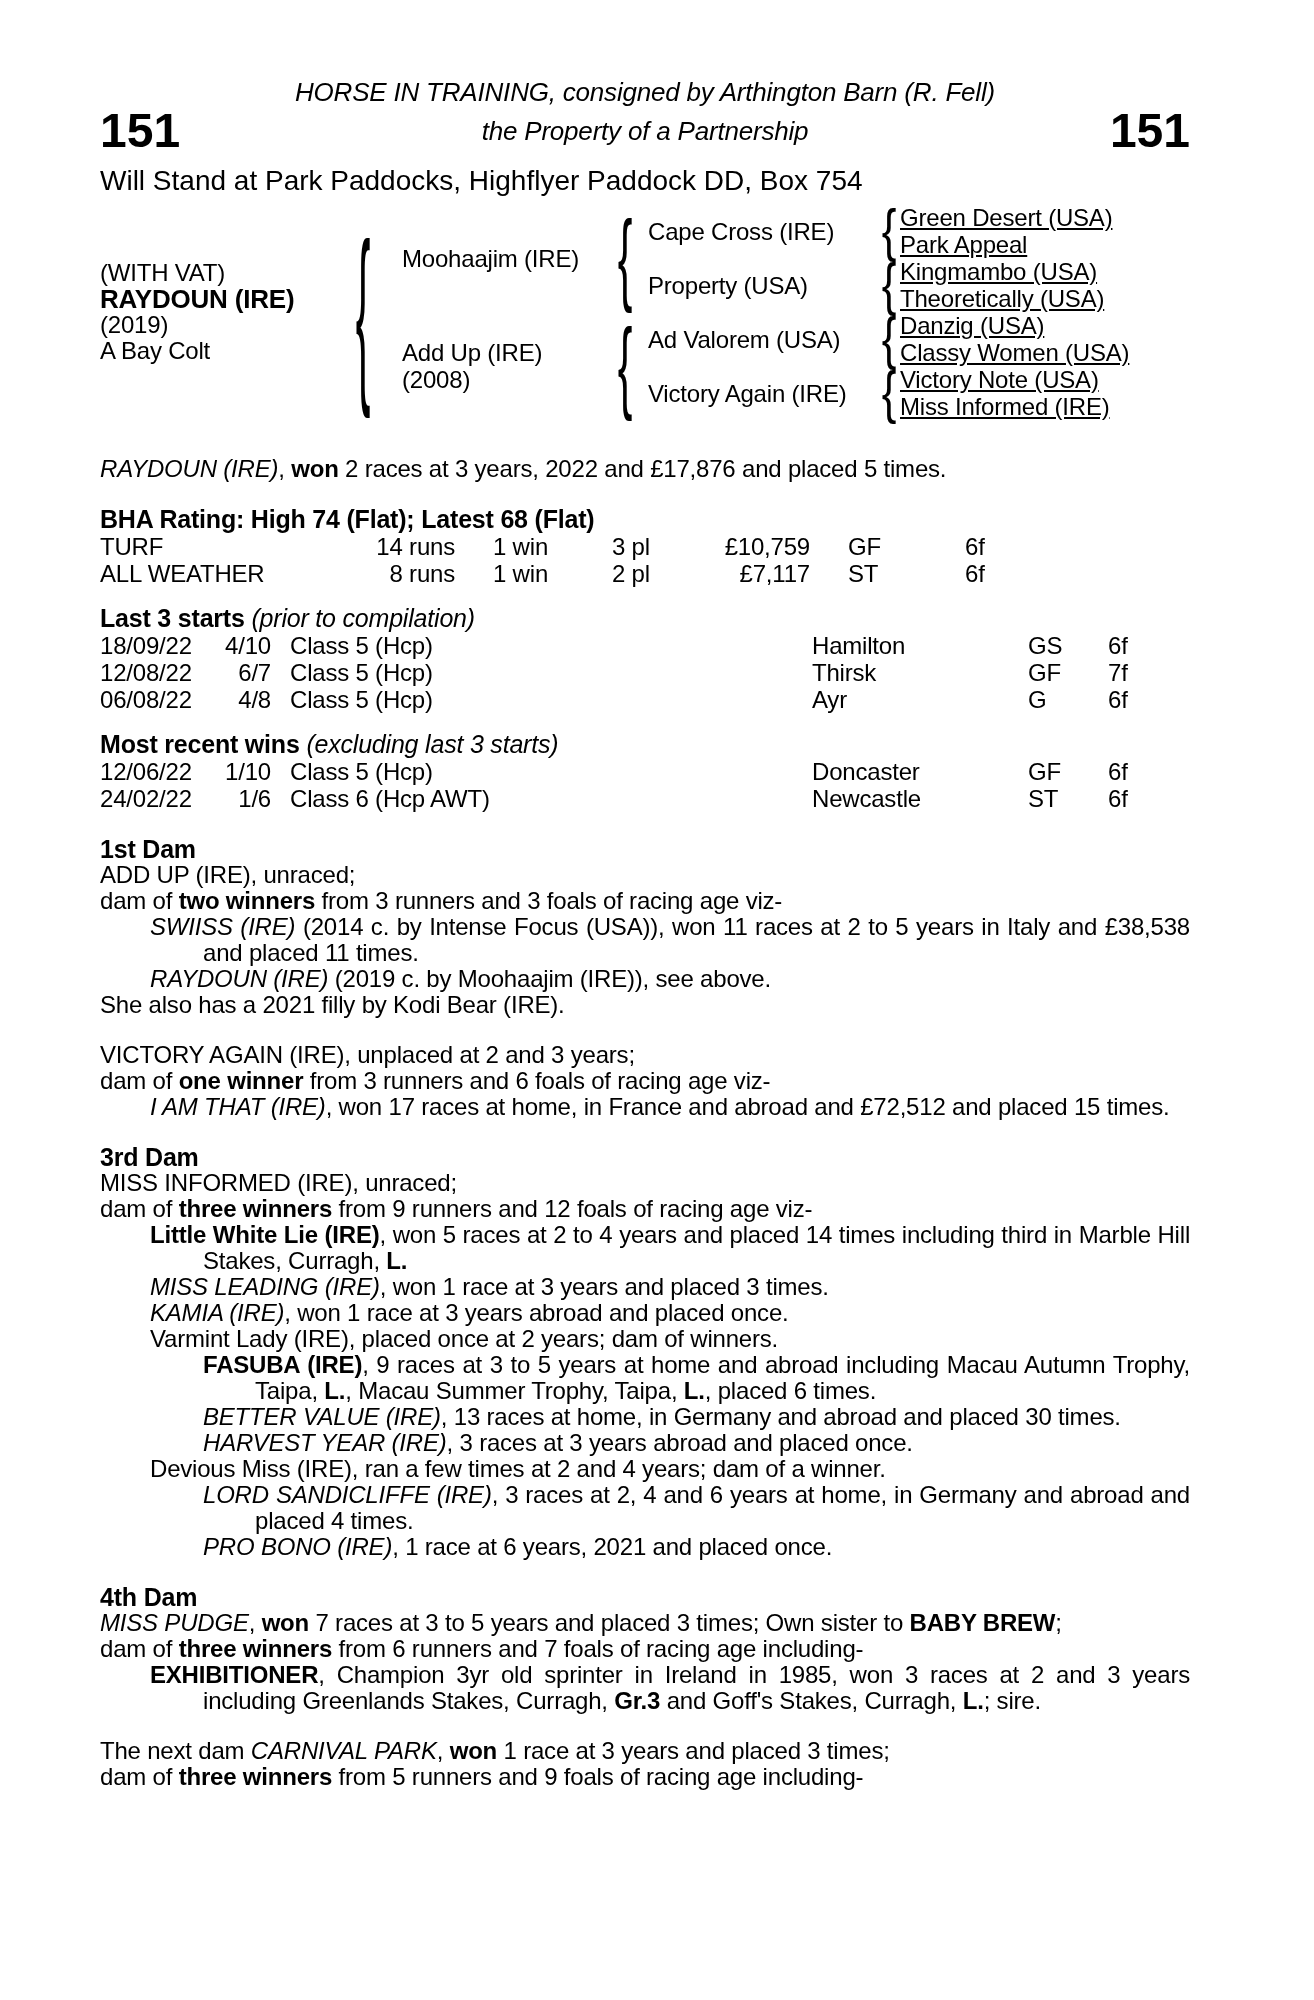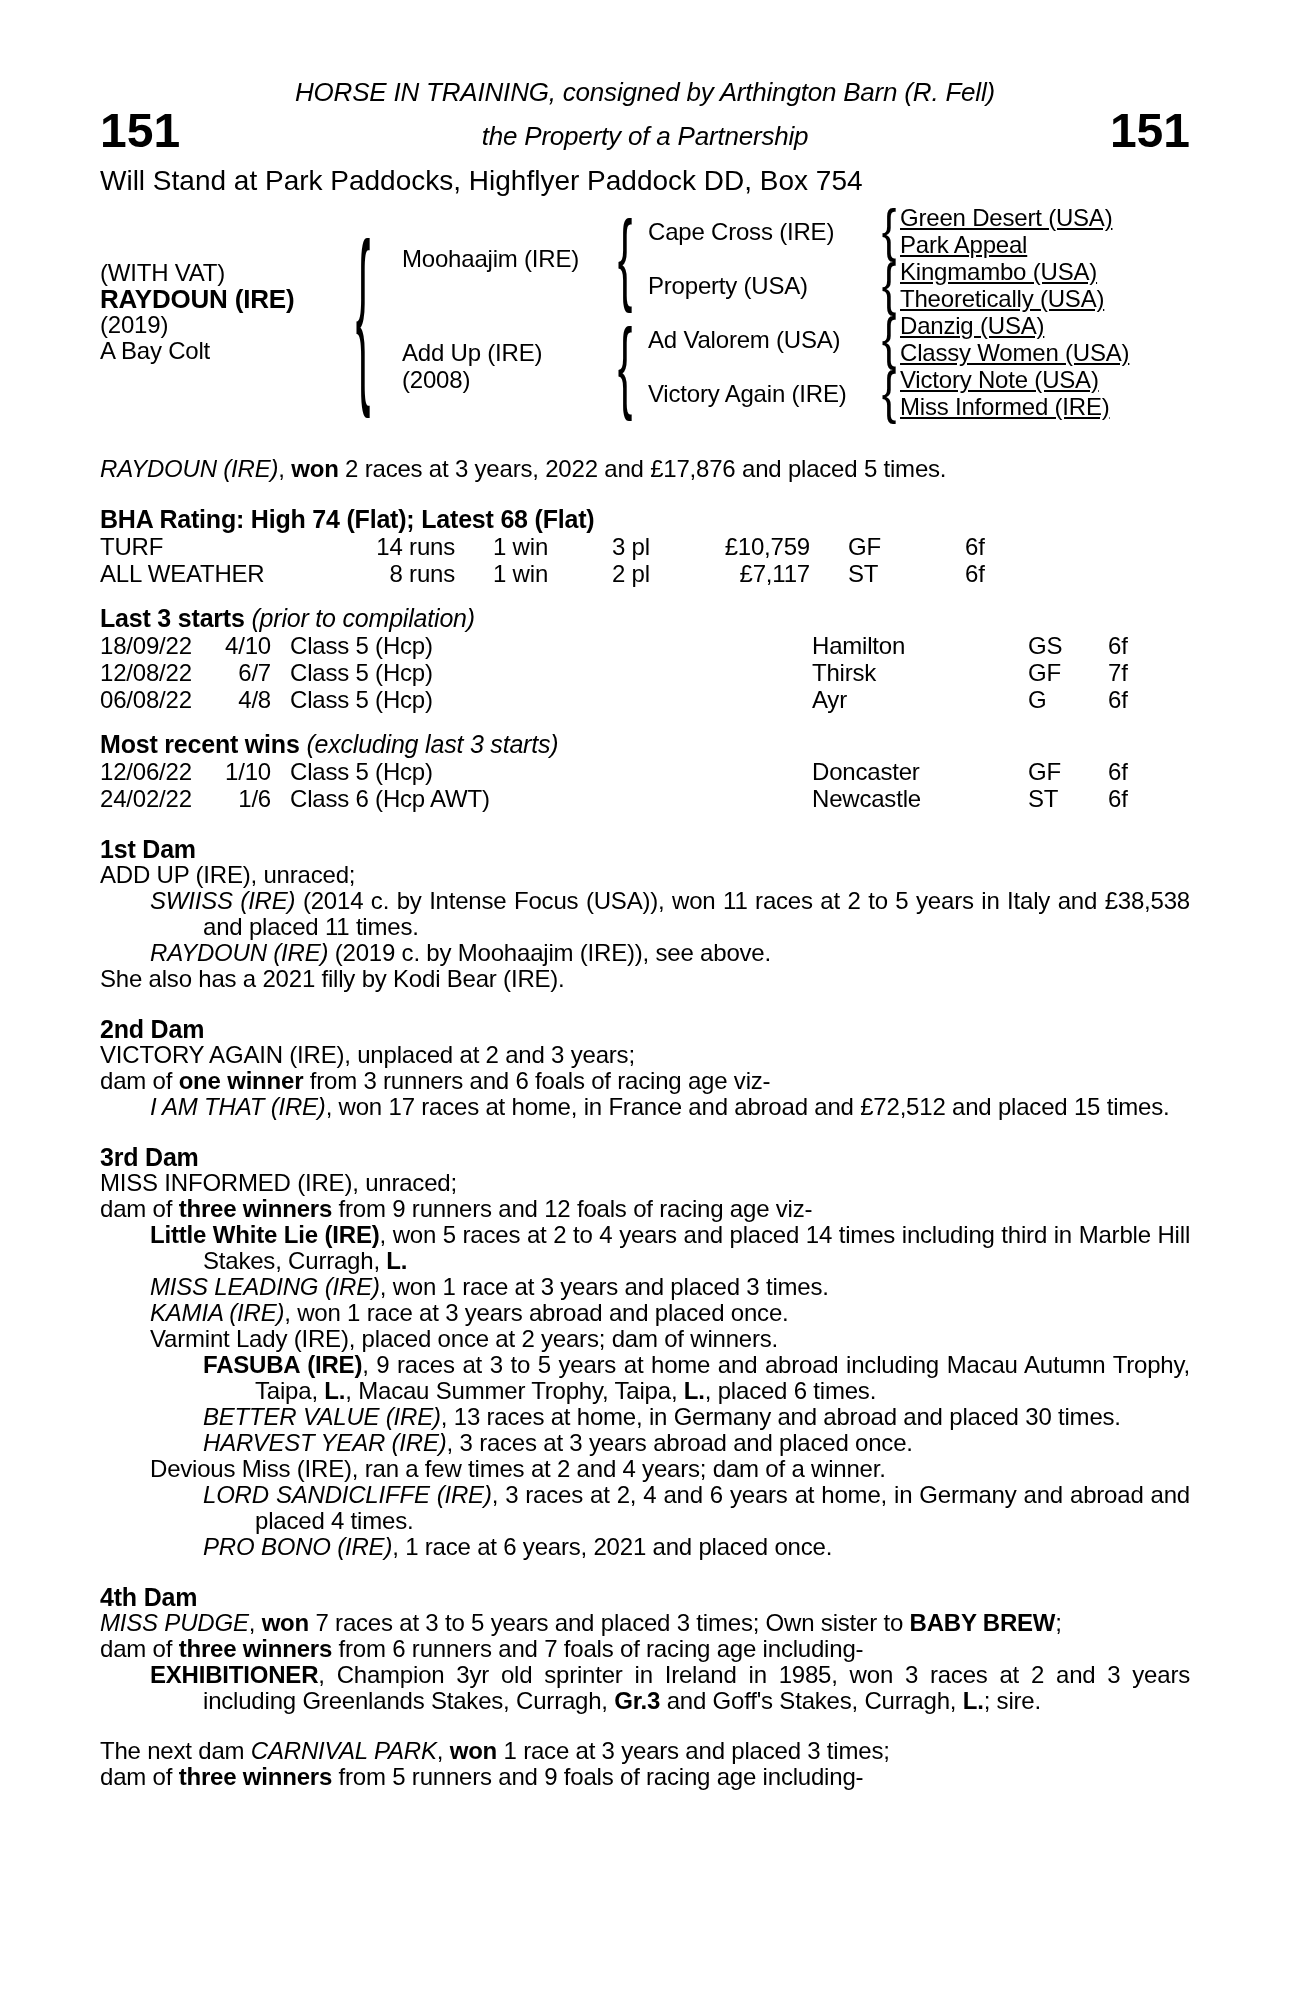--- a/index.html
+++ b/index.html
@@ -7,21 +7,21 @@
     width:1314px; height:2000px; background:#ffffff; color:#000;
     font-family:"Liberation Sans", sans-serif;
     font-size:24px; letter-spacing:-0.2px; overflow:hidden;
   }
   .b { font-weight:bold; }
   .i { font-style:italic; }
   .content { margin-left:100px; width:1090px; padding-top:78px; }
 
   
   .hdr-line1 { text-align:center; font-style:italic; font-size:26px; line-height:28px; }
-  .lot-row { display:flex; align-items:flex-end; margin-top:4px; }
+  .lot-row { display:flex; align-items:center; margin-top:4px; }
   .lot { font-weight:bold; font-size:48px; line-height:42px; letter-spacing:0; }
   .property { flex:1; text-align:center; font-style:italic; font-size:26px; }
   .stand { font-weight:normal; font-size:28px; line-height:30px; margin-top:14px; letter-spacing:0; }
 
   
   .ped { display:flex; align-items:center; margin-top:8px; line-height:27px; }
   .ped-subject { width:250px; line-height:26px; }
   .ped-subject .pname { font-weight:bold; font-size:26px; }
   .brace { display:inline-block; line-height:1; font-weight:400; text-align:center; }
   .brace-l { font-size:44px; transform:scaleY(4.4); width:26px; }
@@ -203,27 +203,27 @@
       <div>Class 6 (Hcp AWT)</div>
       <div>Newcastle</div>
       <div>ST</div>
       <div>6f</div>
     </div>
   </div>
 
   <div class="dam-section">
     <div class="dam-head">1st Dam</div>
     <div class="dam-line"><span>ADD UP (IRE), unraced;</span></div>
+    <div class="dam-line"><span>dam of </span><span class="b">two winners</span><span> from 3 runners and 3 foals of racing age viz-</span></div>
     <div class="dam-line L1 just"><span class="i">SWIISS (IRE)</span><span> (2014 c. by Intense Focus (USA)), won 11 races at 2 to 5 years in Italy and £38,538 and placed 11 times.</span></div>
     <div class="dam-line L1"><span class="i">RAYDOUN (IRE)</span><span> (2019 c. by Moohaajim (IRE)), see above.</span></div>
     <div class="dam-line"><span>She also has a 2021 filly by Kodi Bear (IRE).</span></div>
   </div>
 
   <div class="dam-section">
-    <div class="dam-head">2nd Dam</div>
     <div class="dam-line"><span>VICTORY AGAIN (IRE), unplaced at 2 and 3 years;</span></div>
     <div class="dam-line"><span>dam of </span><span class="b">one winner</span><span> from 3 runners and 6 foals of racing age viz-</span></div>
     <div class="dam-line L1 just"><span class="i">I AM THAT (IRE)</span><span>, won 17 races at home, in France and abroad and £72,512 and placed 15 times.</span></div>
   </div>
 
   <div class="dam-section">
     <div class="dam-head">3rd Dam</div>
     <div class="dam-line"><span>MISS INFORMED (IRE), unraced;</span></div>
     <div class="dam-line"><span>dam of </span><span class="b">three winners</span><span> from 9 runners and 12 foals of racing age viz-</span></div>
     <div class="dam-line L1 just"><span class="b">Little White Lie (IRE)</span><span>, won 5 races at 2 to 4 years and placed 14 times including third in Marble Hill Stakes, Curragh, </span><span class="b">L.</span></div>

